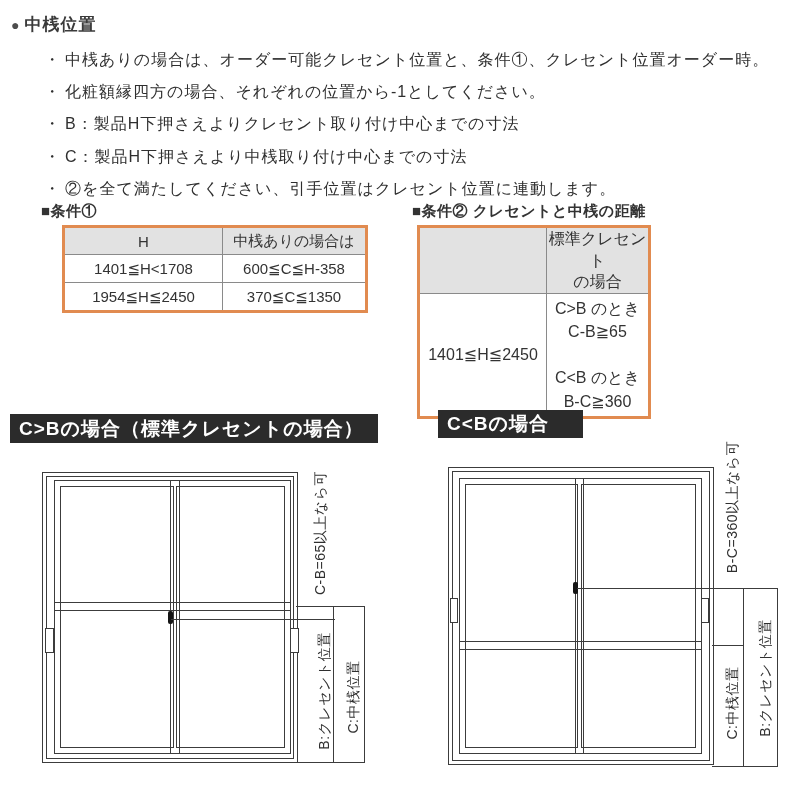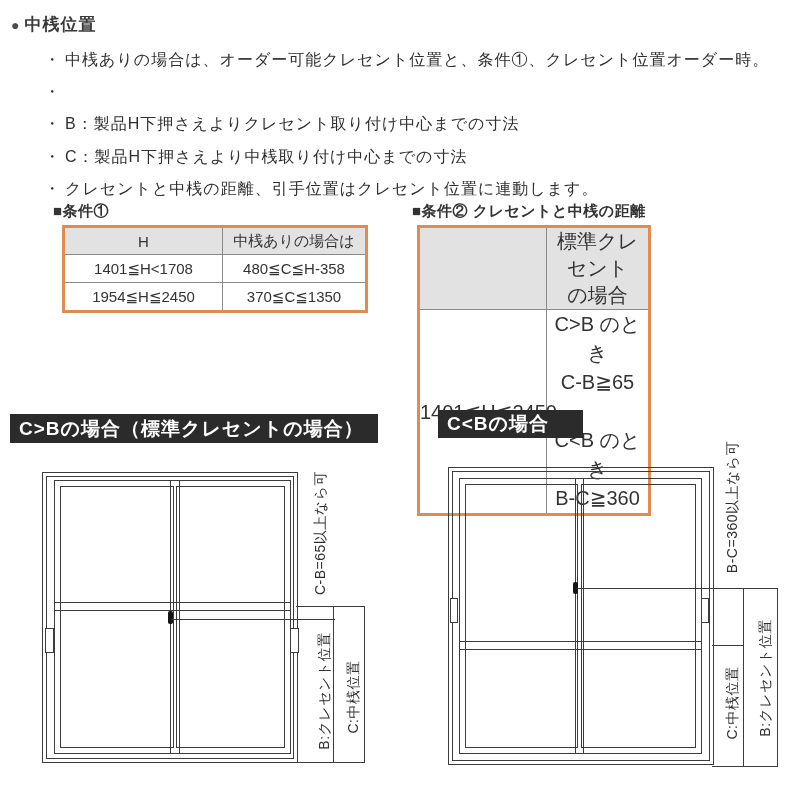--- a/index.html
+++ b/index.html
@@ -25,21 +25,21 @@
   
   table.ctable { border-collapse:collapse; table-layout:fixed; background:#fff; }
   table.ctable th, table.ctable td {
     border:1px solid #8a8a8a; text-align:center; vertical-align:middle;
     color:#333; font-weight:normal; padding:0;
   }
   table.ctable th { background:#e2e2e2; }
   .t1 { left:62px; top:225px; width:303px; font-size:15px; }
   .t1 th { height:26px; }
   .t1 td { height:27px; }
-  .t2 { left:417px; top:225px; width:231px; font-size:20px; }
+  .t2 { left:417px; top:225px; width:231px; font-size:16px; }
   .t2 th { height:44px; white-space:pre-line; line-height:1.35; }
   .t2 td { height:122px;margin-top:12px; }
   .pre { white-space:pre-line; line-height:1.45; }
   .orange-border { border:3px solid #e18b50 !important; }
 
   
   .black-bar {
     background:#2b2b2b; color:#ffffff; font-weight:bold; font-size:19px;
     display:flex; align-items:center; padding-left:9px; letter-spacing:1px;
     box-sizing:border-box;
@@ -69,49 +69,50 @@
     <span>中桟位置</span>
   </div>
 
   <div class="abs notes">
     <div class="note">
       <span class="mk">・</span>
       <span>中桟ありの場合は、オーダー可能クレセント位置と、条件①、クレセント位置オーダー時。</span>
     </div>
     <div class="note">
       <span class="mk">・</span>
+      <span>化粧額縁四方の場合、それぞれの位置から-1としてください。</span>
     </div>
     <div class="note">
       <span class="mk">・</span>
       <span>B：製品H下押さえよりクレセント取り付け中心までの寸法</span>
     </div>
     <div class="note">
       <span class="mk">・</span>
       <span>C：製品H下押さえより中桟取り付け中心までの寸法</span>
     </div>
     <div class="note">
       <span class="mk">・</span>
-      <span>クレセントと中桟の距離、引手位置はクレセント位置に連動します。</span>
+      <span>②を全て満たしてください、引手位置はクレセント位置に連動します。</span>
     </div>
   </div>
 
-  <div class="abs cond-head" style="left:53px; top:202px;">■条件①</div>
+  <div class="abs cond-head" style="left:41px; top:202px;">■条件①</div>
   <table class="abs ctable t1 orange-border">
     <colgroup>
         <col style="width:159px">
         <col style="width:144px">
       </colgroup>
     <tbody>
         <tr>
       <th>H</th>
       <th>中桟ありの場合は</th>
     </tr>
     <tr>
       <td>1401≦H&lt;1708</td>
-      <td>480≦C≦H-358</td>
+      <td>600≦C≦H-358</td>
     </tr>
     <tr>
       <td>1954≦H≦2450</td>
       <td>370≦C≦1350</td>
     </tr>
   </tbody>
     </table>
 
   <div class="abs cond-head" style="left:412px; top:202px;">■条件② クレセントと中桟の距離</div>
   <table class="abs ctable t2 orange-border">

